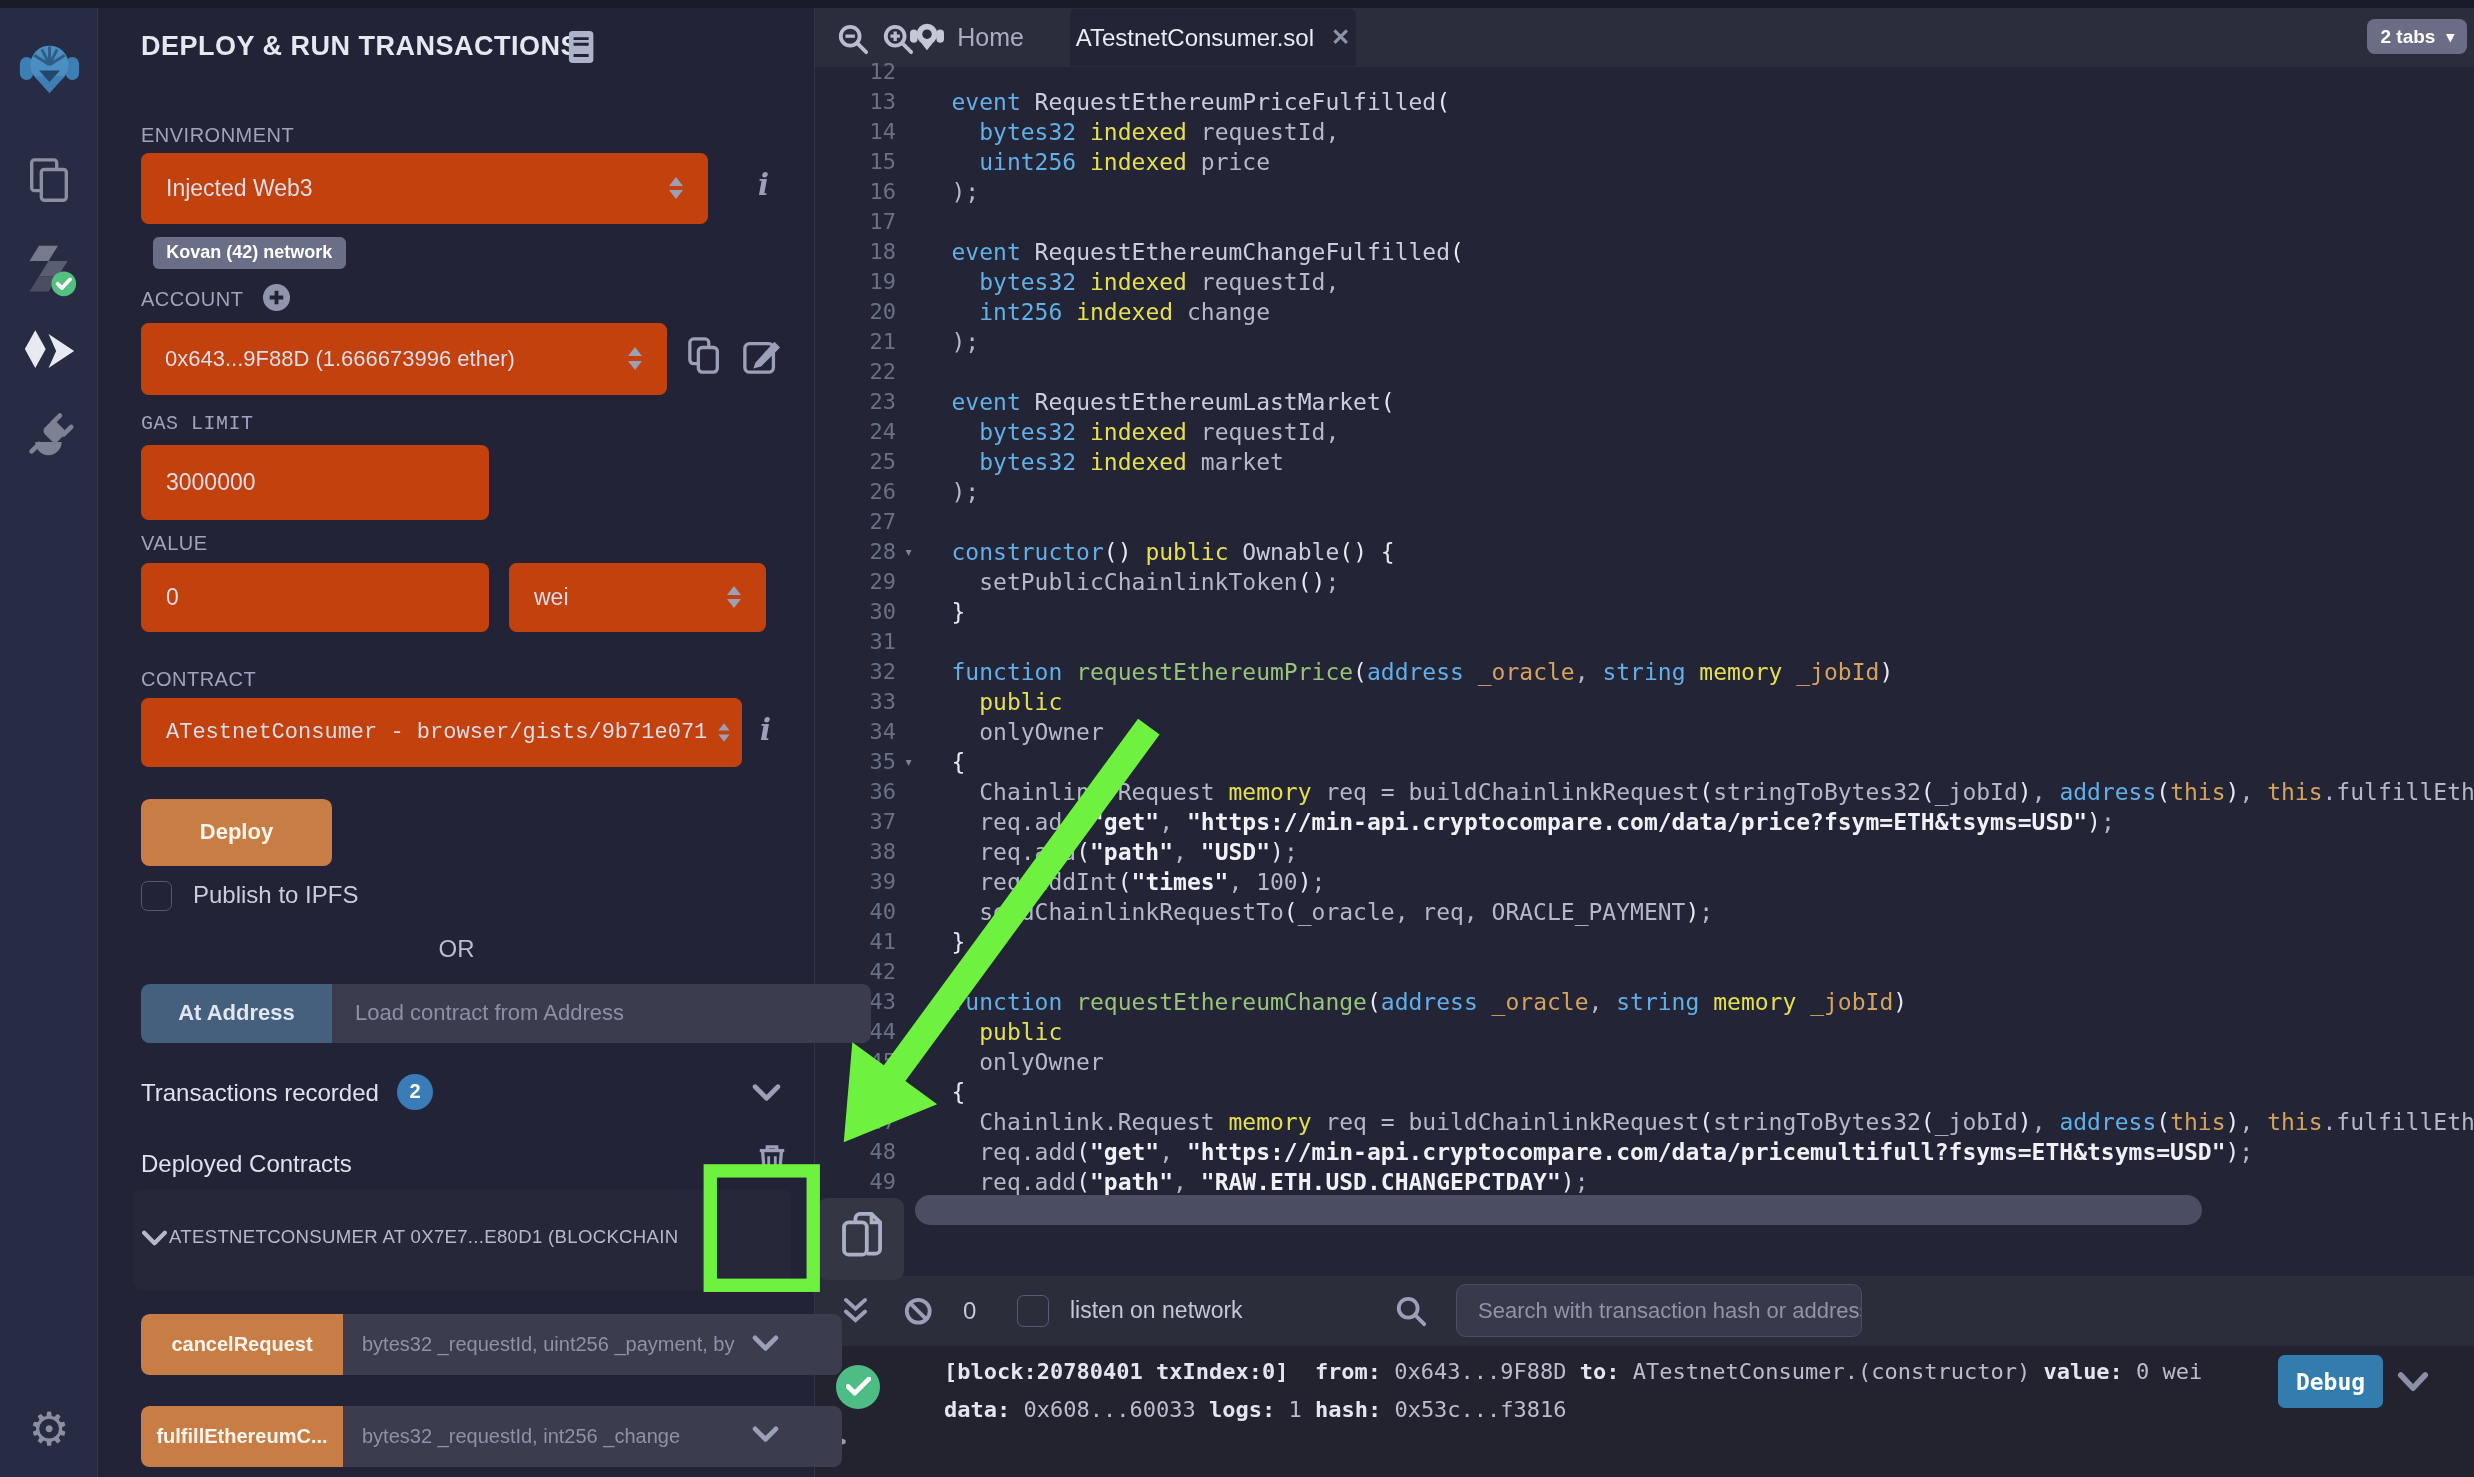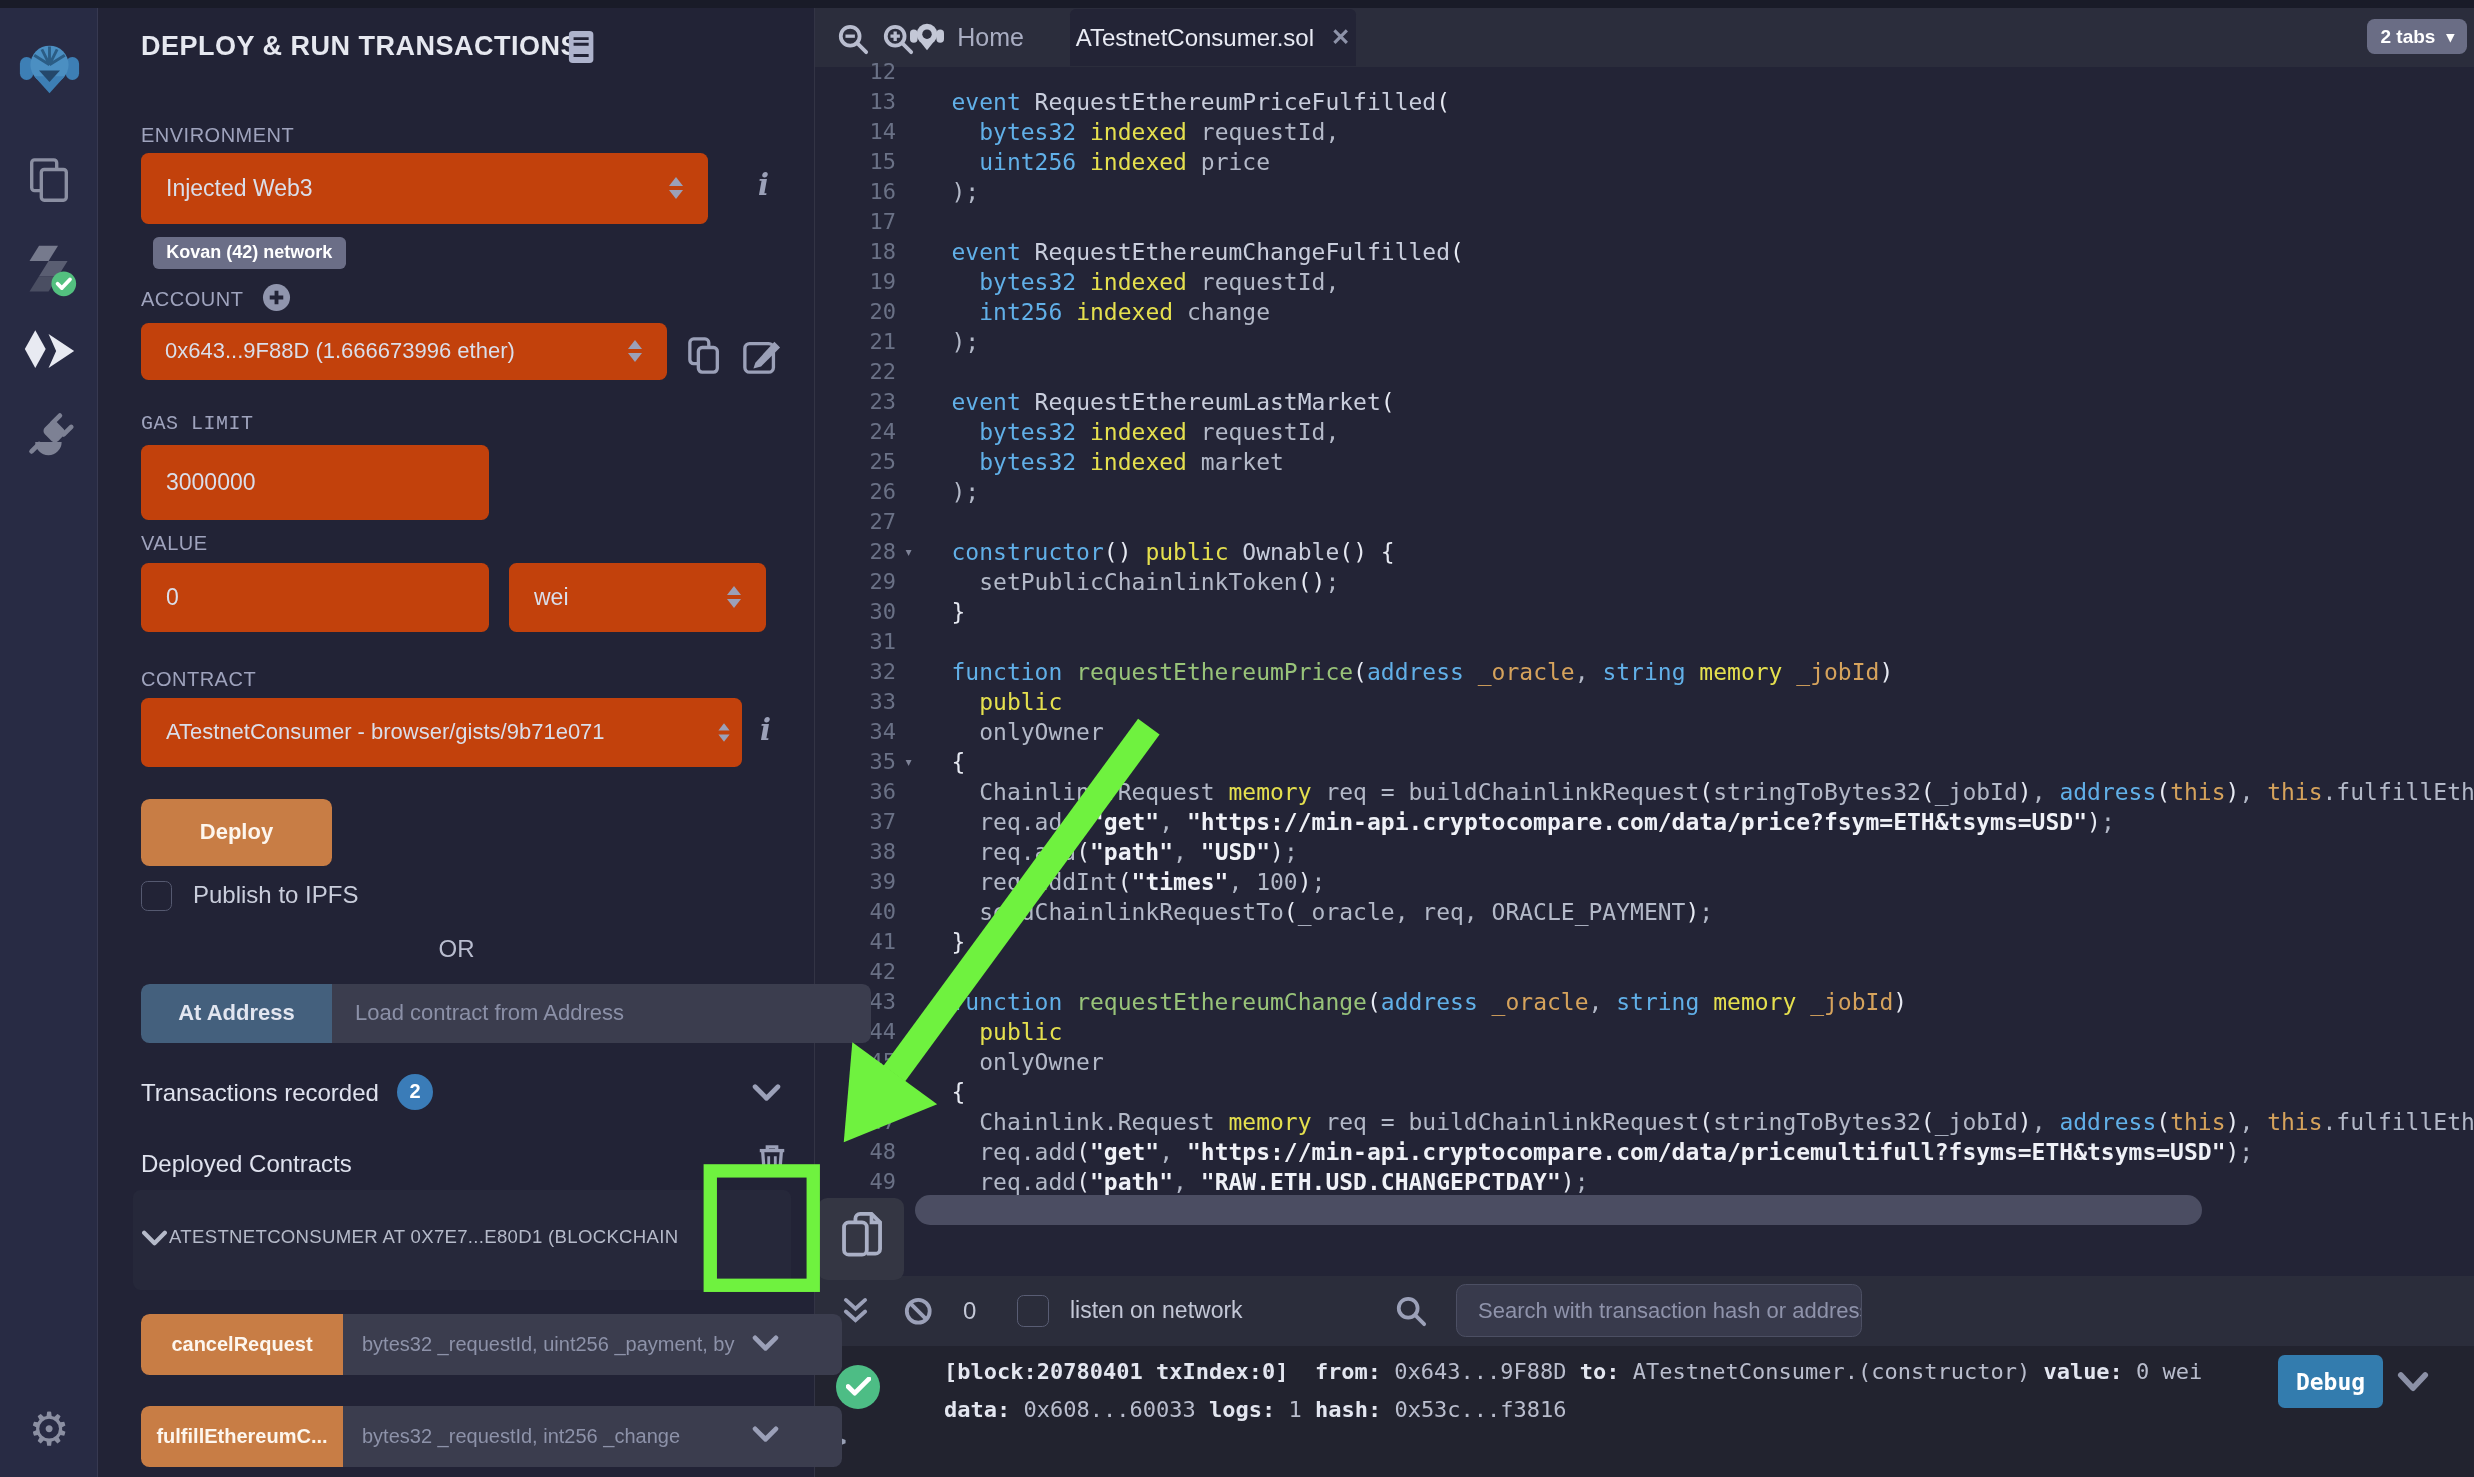--- a/index.html
+++ b/index.html
@@ -175,21 +175,21 @@
         </span>
     </div>
     <div class="abs" style="left:660px; top:160px; font-family:'DejaVu Serif',serif; font-style:italic; font-weight:bold; font-size:29px; color:#9ba0b8;">i</div>
     <div class="badge-net">Kovan (42) network</div>
 
     <div class="sec-label" style="left:43px; top:280px;">ACCOUNT</div>
     <svg class="abs" style="left:164px; top:275px;" width="29" height="29" viewBox="0 0 30 30">
       <circle cx="15" cy="15" r="14" fill="#9095ad"></circle>
       <path d="M15 8 V22 M8 15 H22" stroke="#222336" stroke-width="4"></path>
     </svg>
-    <div class="select-box" style="left:43px; top:315px; width:526px; height:57px; font-size:22px;padding-left:24px;">
+    <div class="select-box" style="left:43px; top:315px; width:526px; height:72px; font-size:22px;padding-left:24px;">
       <span>0x643...9F88D (1.666673996 ether)</span>
       <span class="updown">
           <i class="up"></i>
           <i class="dn"></i>
         </span>
     </div>
     <svg class="abs" style="left:589px; top:328px;" width="36" height="40" viewBox="0 0 38 42">
       <rect x="3" y="3" width="20" height="26" rx="4" fill="none" stroke="#9ba0b8" stroke-width="3.5"></rect>
       <rect x="12" y="12" width="20" height="26" rx="4" fill="#222336" stroke="#9ba0b8" stroke-width="3.5"></rect>
     </svg>
@@ -210,21 +210,21 @@
     <div class="select-box" style="left:411px; top:555px; width:257px; height:69px;">
       <span>wei</span>
       <span class="updown">
           <i class="up"></i>
           <i class="dn"></i>
         </span>
     </div>
 
     <div class="sec-label" style="left:43px; top:660px;">CONTRACT</div>
     <div class="select-box" style="left:43px; top:690px; width:601px; height:69px; font-size:22px; padding-right:11.4px;">
-      <span style="white-space:nowrap; overflow:hidden;">ATestnetConsumer - browser/gists/9b71e071</span>
+      <span style="white-space:nowrap; overflow:hidden;font-family:Liberation Mono, monospace;">ATestnetConsumer - browser/gists/9b71e071</span>
       <span class="updown" style="transform:scale(.8);">
           <i class="up"></i>
           <i class="dn"></i>
         </span>
     </div>
     <div class="abs" style="left:662px; top:705px; font-family:'DejaVu Serif',serif; font-style:italic; font-weight:bold; font-size:29px; color:#9ba0b8;">i</div>
 
     <div class="btn-orange" style="left:43px; top:791px; width:191px; height:67px; font-size:22px;">
       <span>Deploy</span>
     </div>

